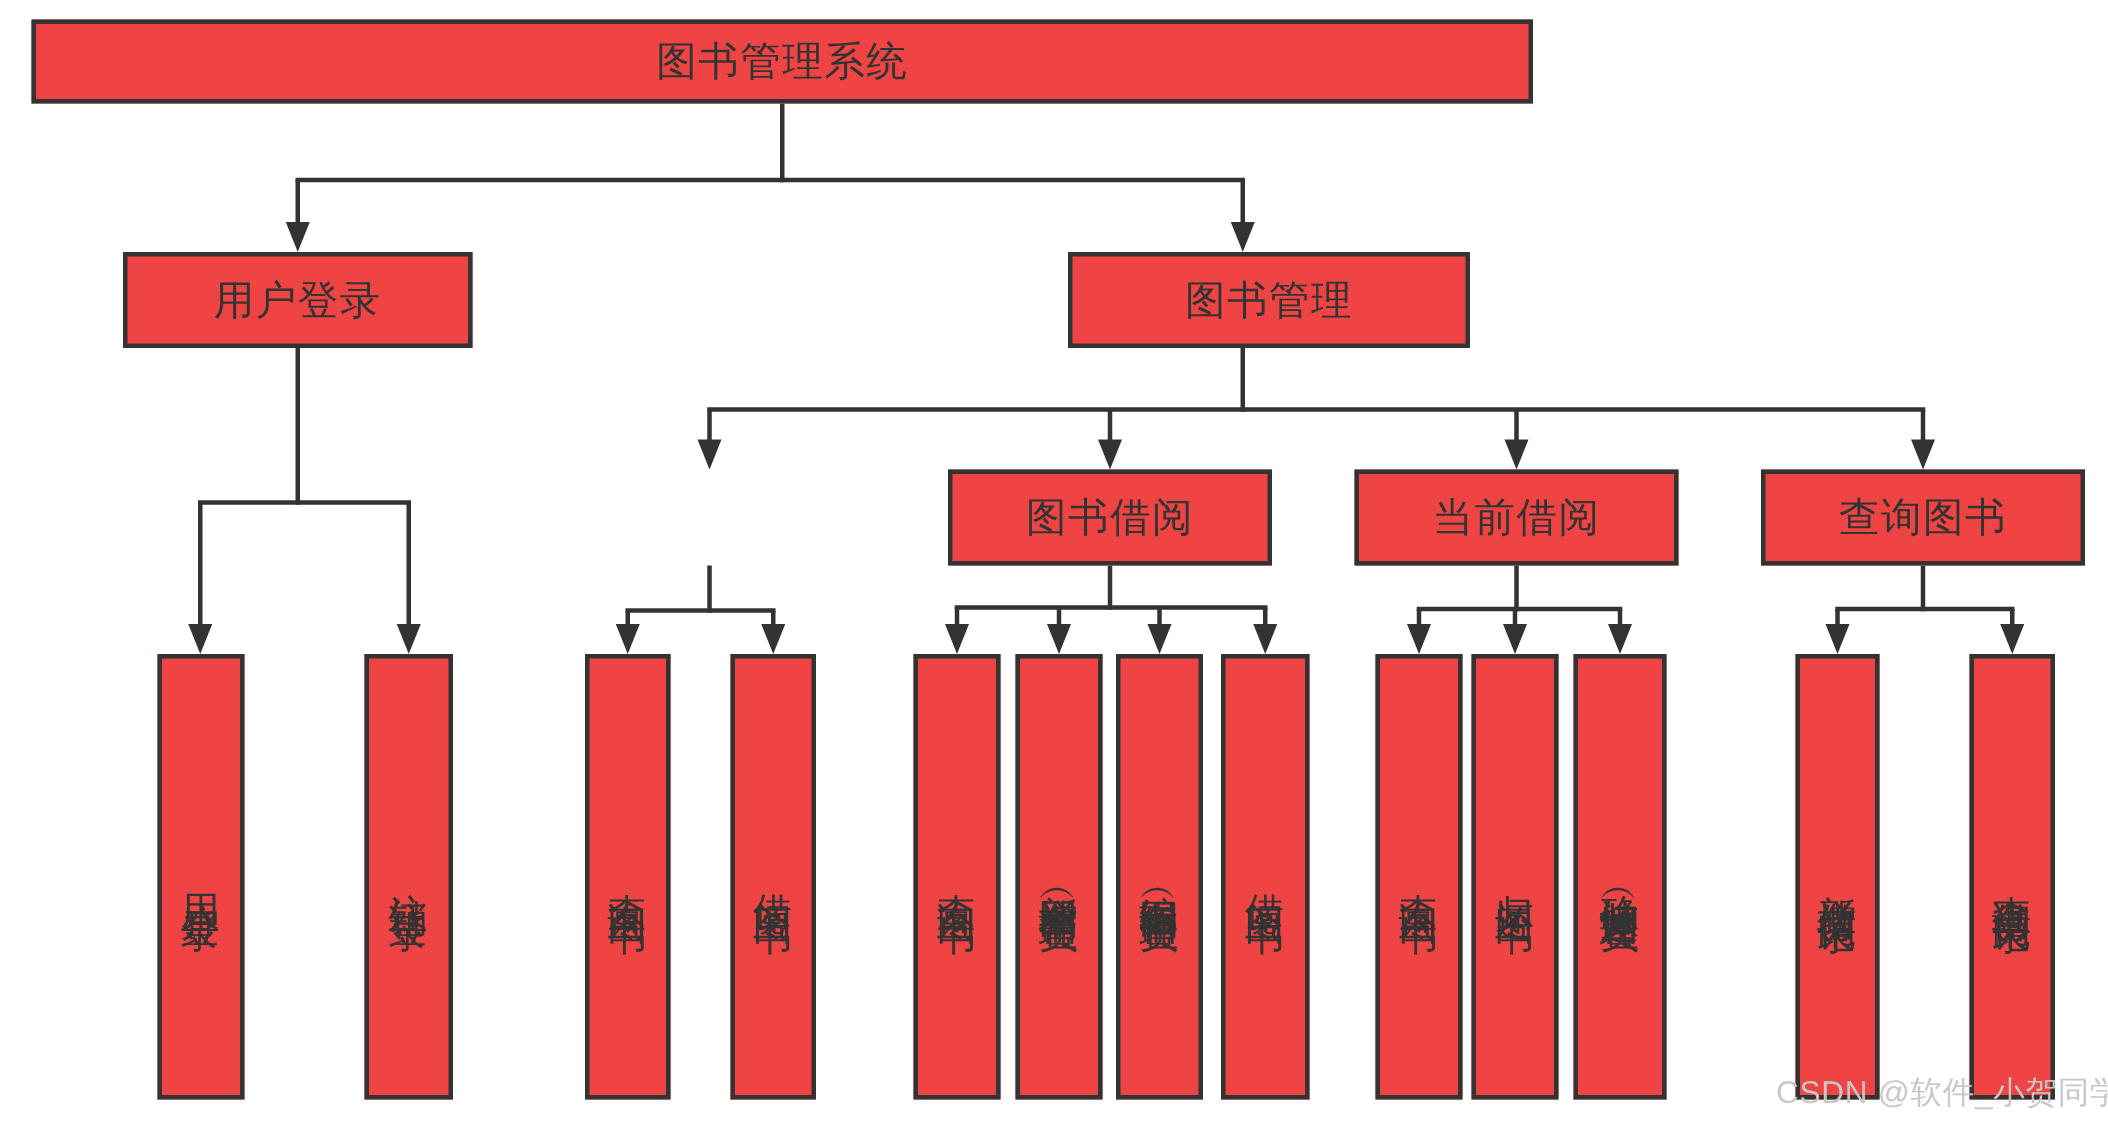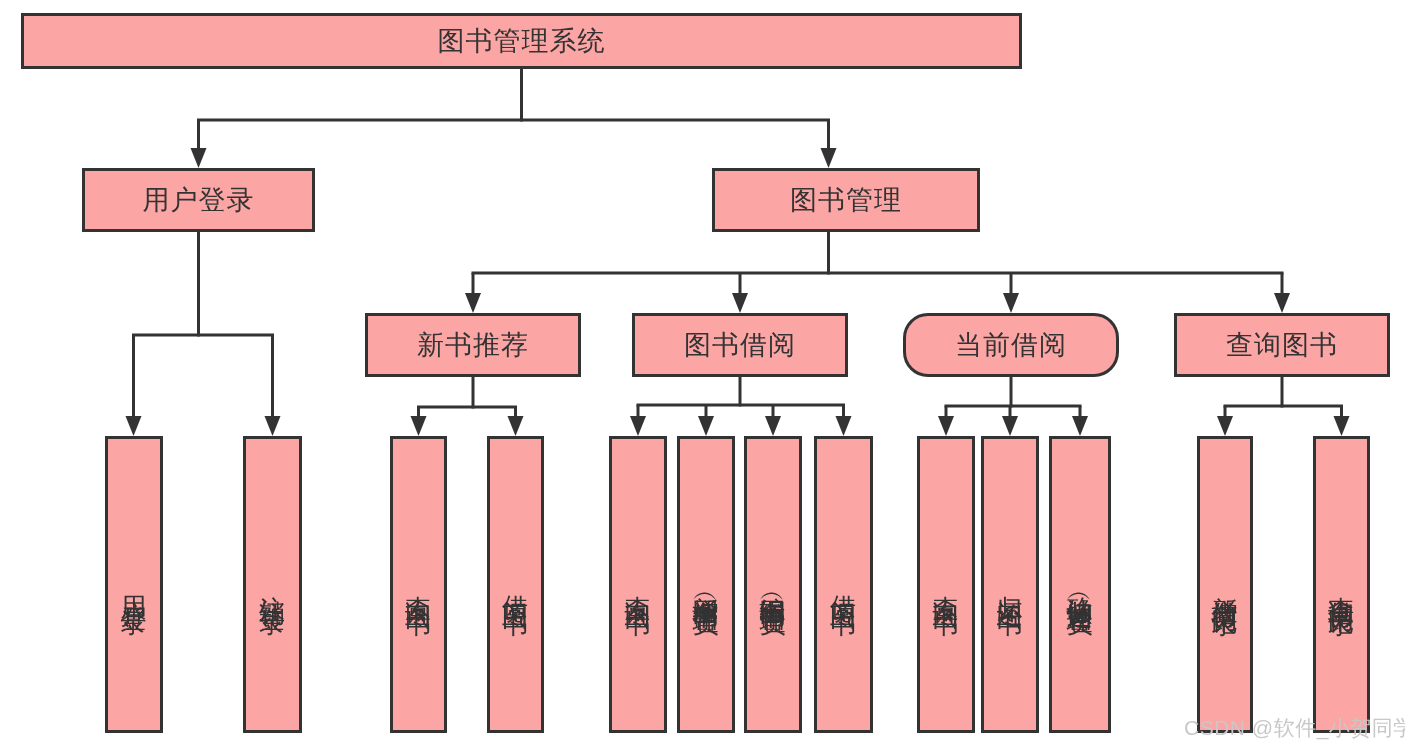--- a/index.html
+++ b/index.html
@@ -18,21 +18,21 @@
   .connectors {
     position: absolute;
     left: 0;
     top: 0;
     z-index: 1;
   }
   .hnode, .vnode {
     position: absolute;
     box-sizing: border-box;
     border: 3px solid #333333;
-    background: #fca5a5;
+    background: #ef4444;
     color: #333333;
     display: flex;
     align-items: center;
     justify-content: center;
     z-index: 2;
     text-align: center;
   }
   .hnode {
     font-size: 27px;
     letter-spacing: 1px;
@@ -128,27 +128,24 @@
     <span>图书管理系统</span>
   </div>
 
   <div class="hnode" style="left:82px; top:168px; width:233px; height:64px;">
     <span>用户登录</span>
   </div>
   <div class="hnode" style="left:712px; top:168px; width:268px; height:64px;">
     <span>图书管理</span>
   </div>
 
-  <div class="hnode" style="left:365px; top:313px; width:216px; height:64px;">
-    <span>新书推荐</span>
-  </div>
   <div class="hnode" style="left:632px; top:313px; width:216px; height:64px;">
     <span>图书借阅</span>
   </div>
-  <div class="hnode" style="left:903px; top:313px; width:216px; height:64px;border-radius:25px;">
+  <div class="hnode" style="left:903px; top:313px; width:216px; height:64px;">
     <span>当前借阅</span>
   </div>
   <div class="hnode" style="left:1174px; top:313px; width:216px; height:64px;">
     <span>查询图书</span>
   </div>
 
   <div class="vnode" style="left:105px; top:436px; width:58px; height:297px;">
     <span>用户登录</span>
   </div>
   <div class="vnode" style="left:243px; top:436px; width:59px; height:297px;">

